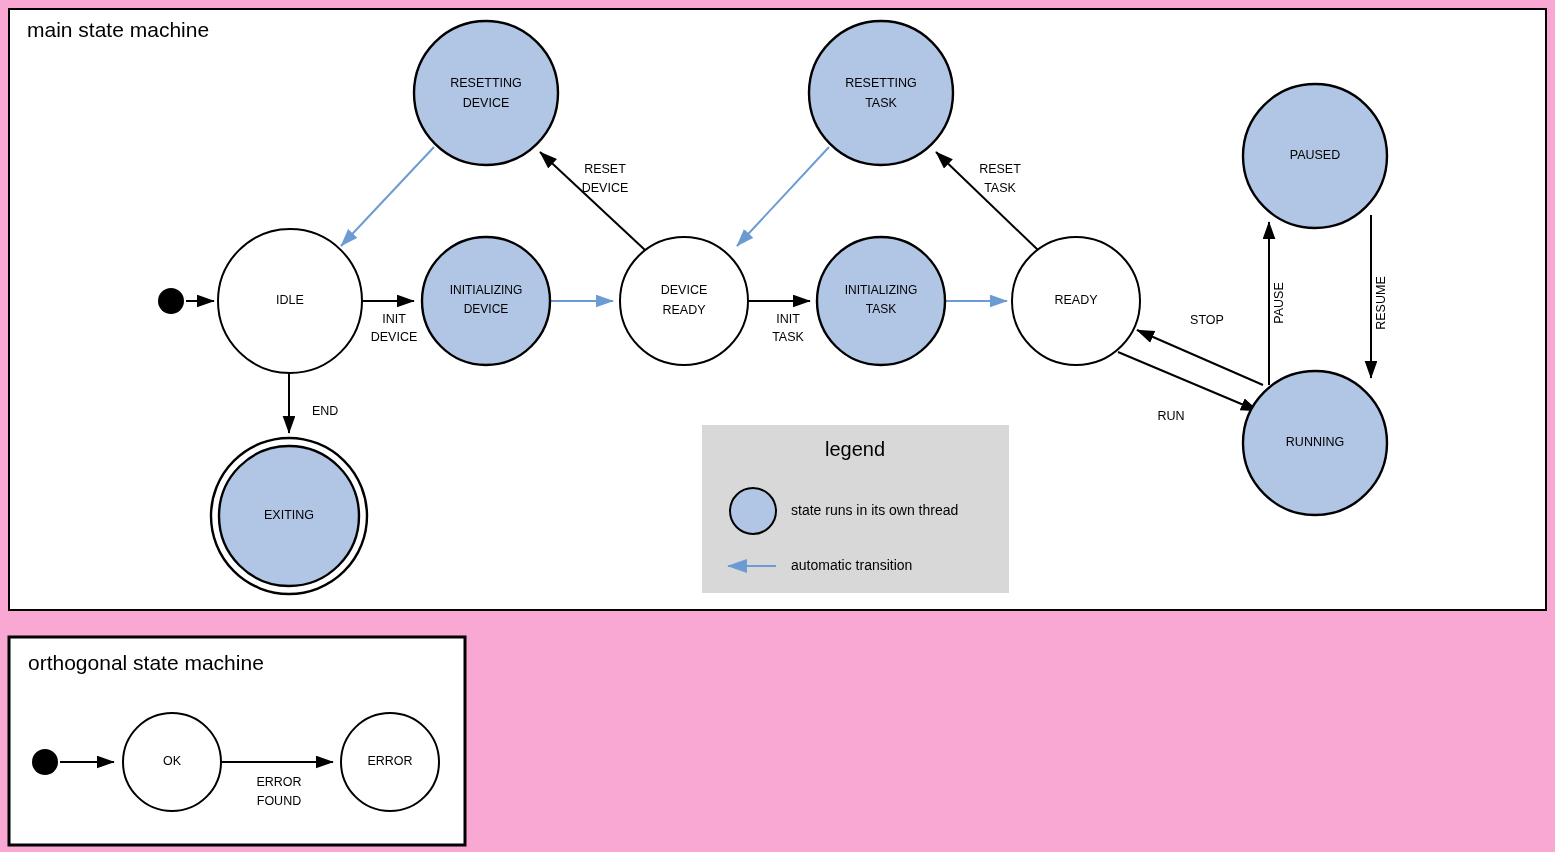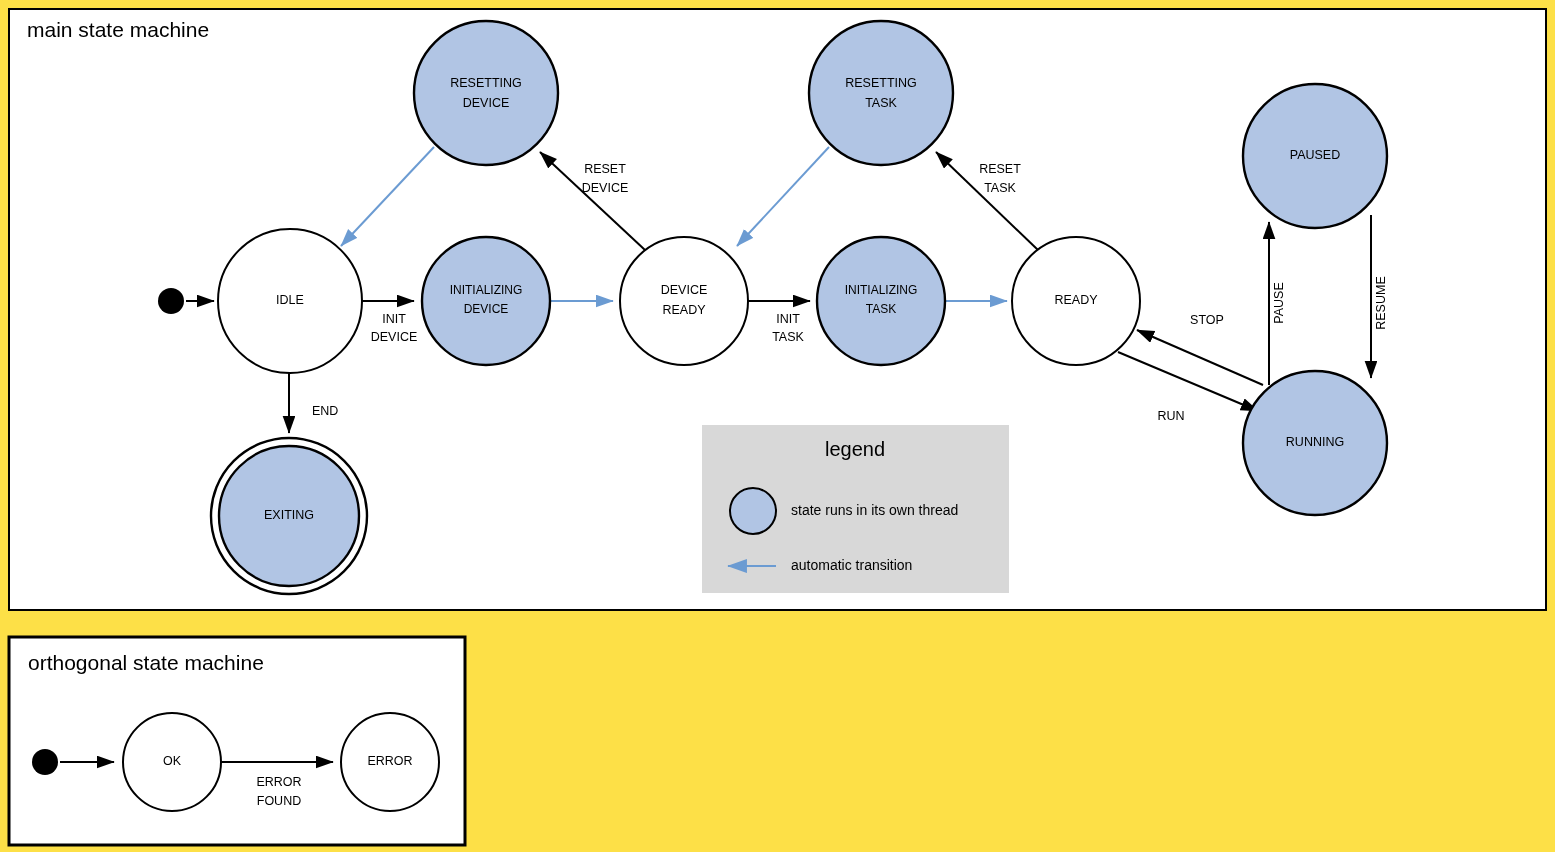--- a/index.html
+++ b/index.html
@@ -4,21 +4,21 @@
 <style>
   html, body {
     margin: 0;
     padding: 0;
     background: #ffffff;
   }
   #root {
     position: relative;
     width: 1555px;
     height: 852px;
-    background: #fde047;
+    background: #f9a8d4;
     font-family: "Liberation Sans", sans-serif;
     overflow: hidden;
   }
   svg.diagram {
     position: absolute;
     left: 0;
     top: 0;
     width: 1555px;
     height: 852px;
   }

